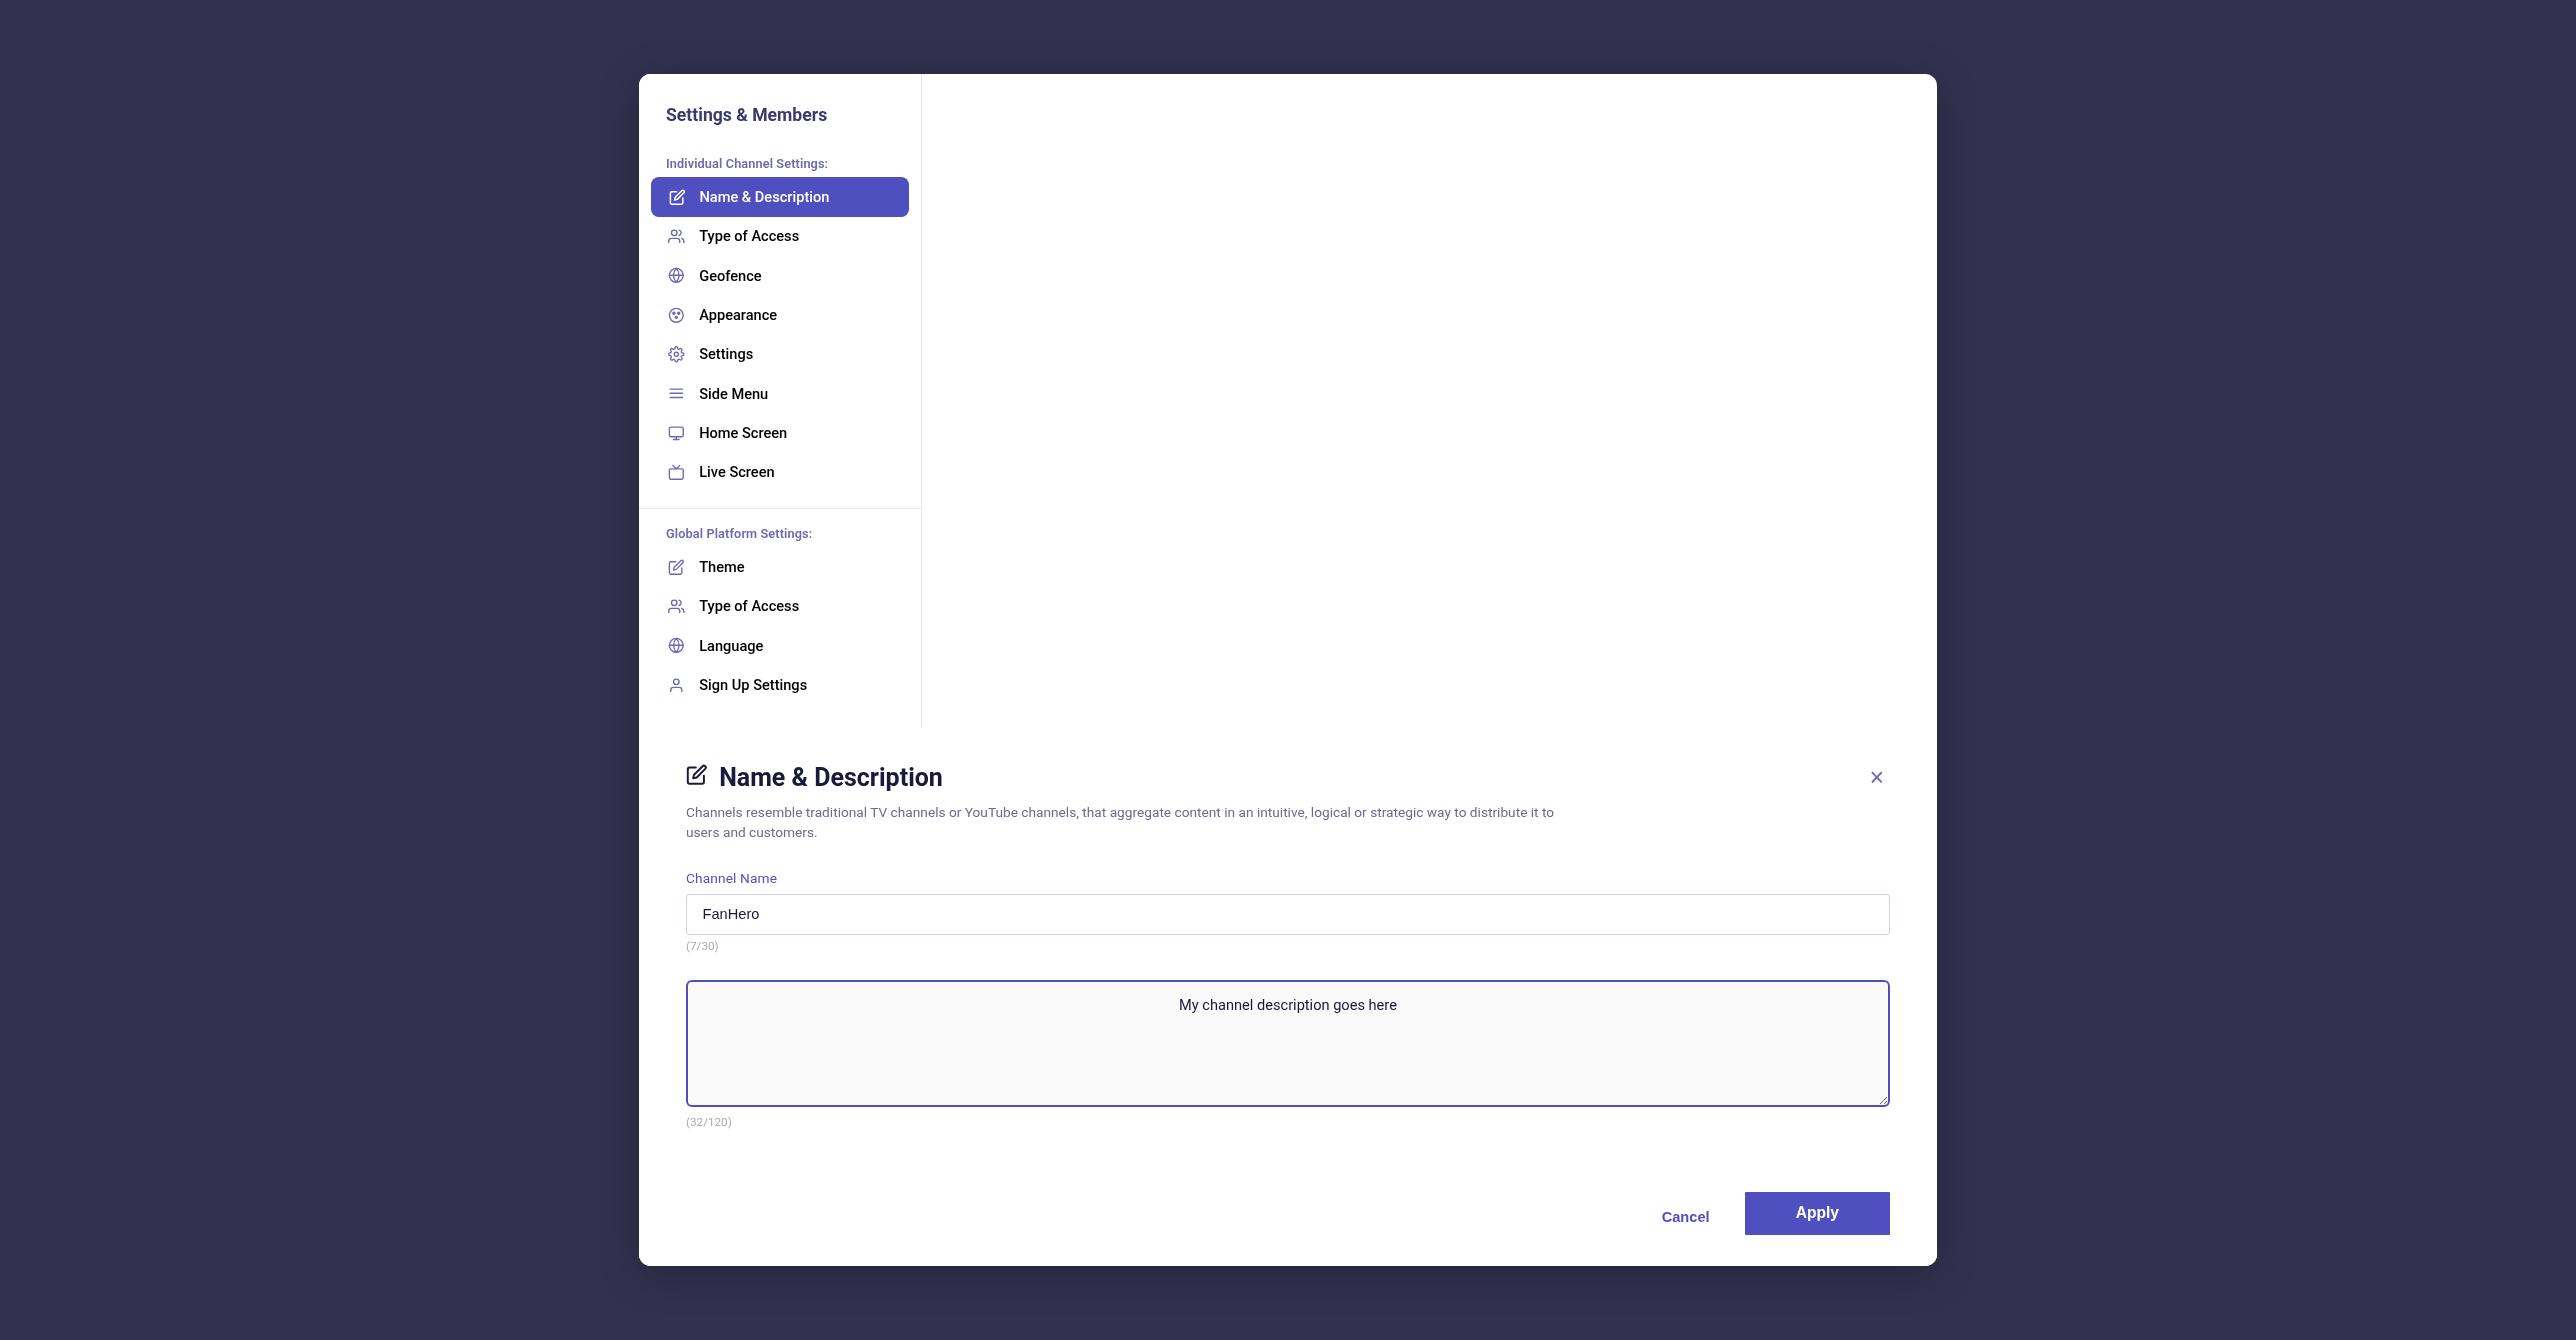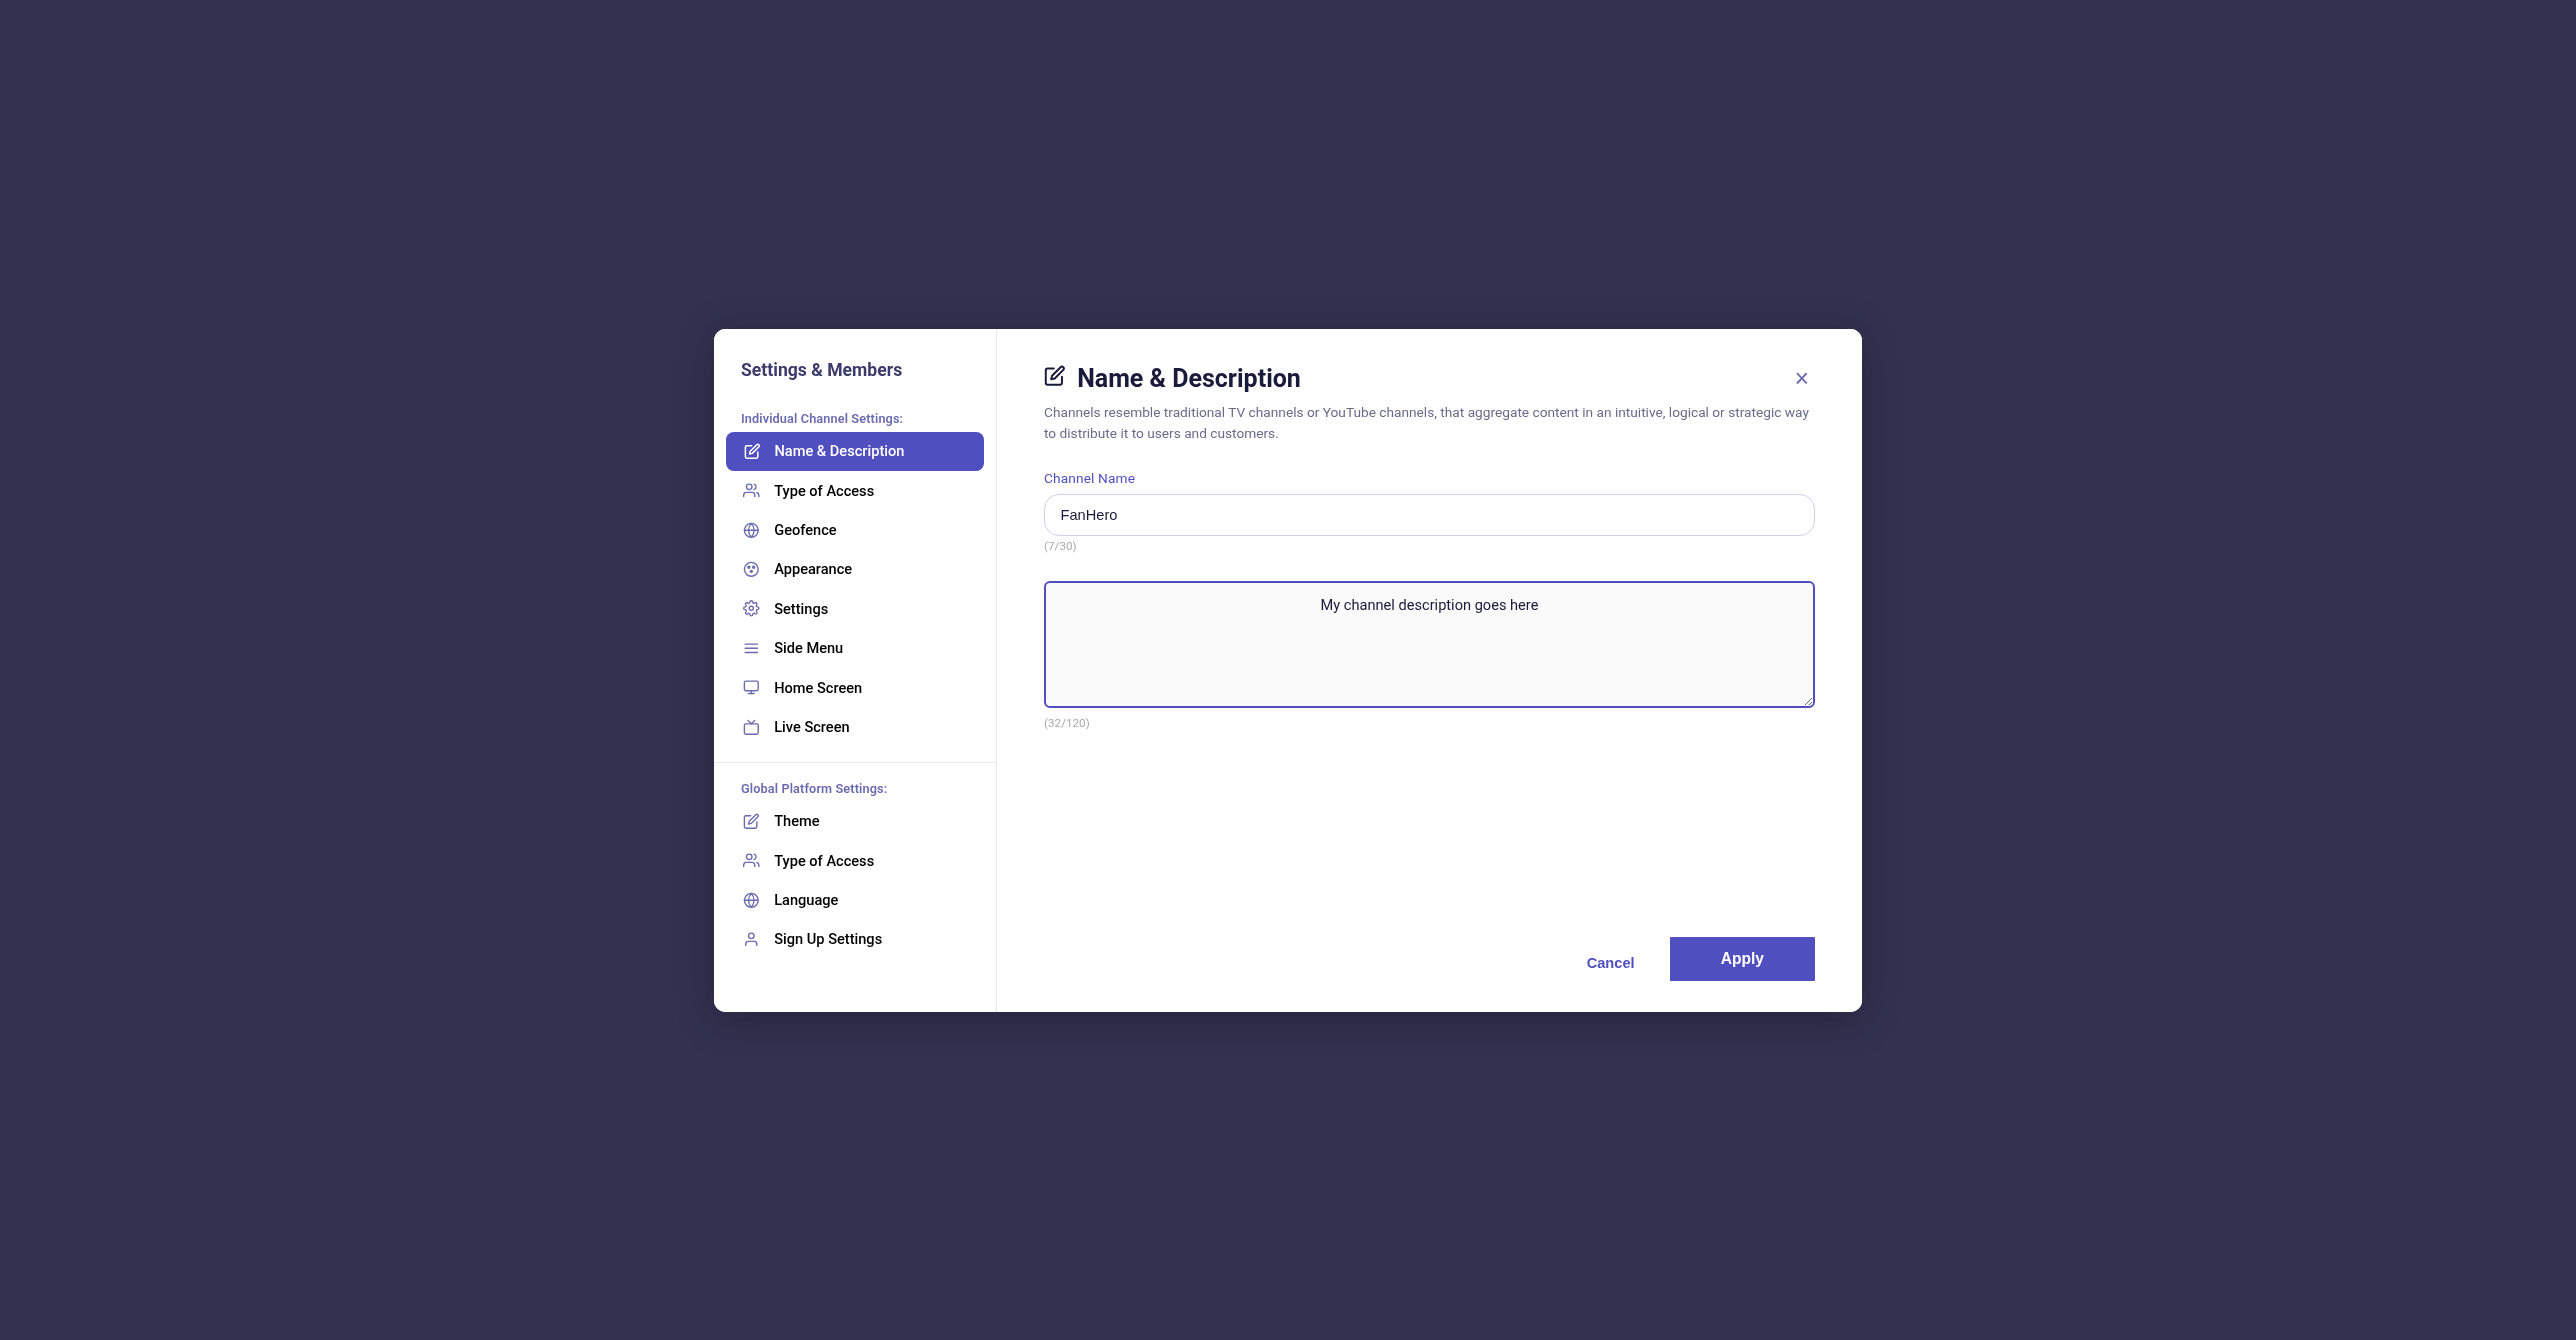--- a/index.html
+++ b/index.html
@@ -17,26 +17,27 @@
       inset: 0;
       background: rgba(40, 40, 70, 0.7);
       display: flex;
       align-items: center;
       justify-content: center;
     }
     .modal {
       background: #fff;
       border-radius: 11.7px;
       display: flex;
-      width: 1148px;
+      width: 1298px;
       max-width: 98vw;
       min-height: 683px;
       box-shadow: 0 7.8px 39px rgba(0,0,0,0.25);
       overflow: hidden;
       position: relative;
+      flex-direction: column;
     }
     
     .sidebar {
       width: 283px;
       min-width: 234px;
       background: #fff;
       border-right: 1px solid #e8e8f0;
       padding: 31px 0 23.4px 0;
       display: flex;
       flex-direction: column;
@@ -142,21 +143,21 @@
       font-size: 13.7px;
       font-weight: 400;
       color: #4f4fbf;
       margin-bottom: 7.8px;
       letter-spacing: 0.01em;
     }
     .text-input {
       width: 100%;
       padding: 11.7px 15.6px;
       border: 1.5px solid #d0d0e8;
-      border-radius: 15px;
+      border-radius: 3px;
       font-size: 14.6px;
       color: #1a1a3a;
       outline: none;
       background: #fff;
       transition: border-color 0.2s;
     }
     .char-count {
       text-align: left;
       font-size: 11.7px;
       color: #aaa;

